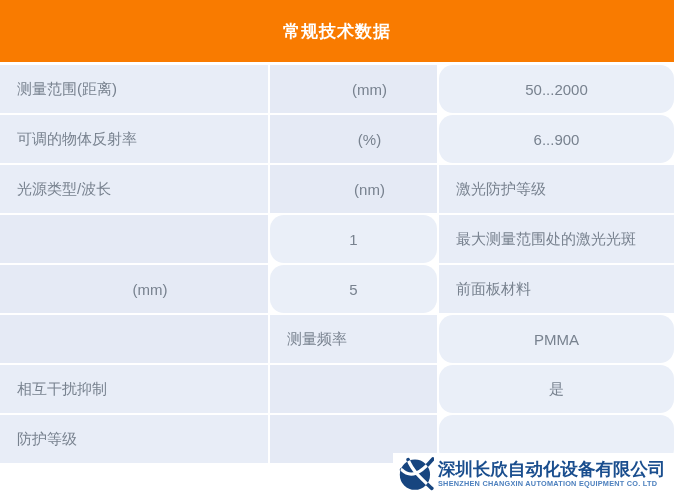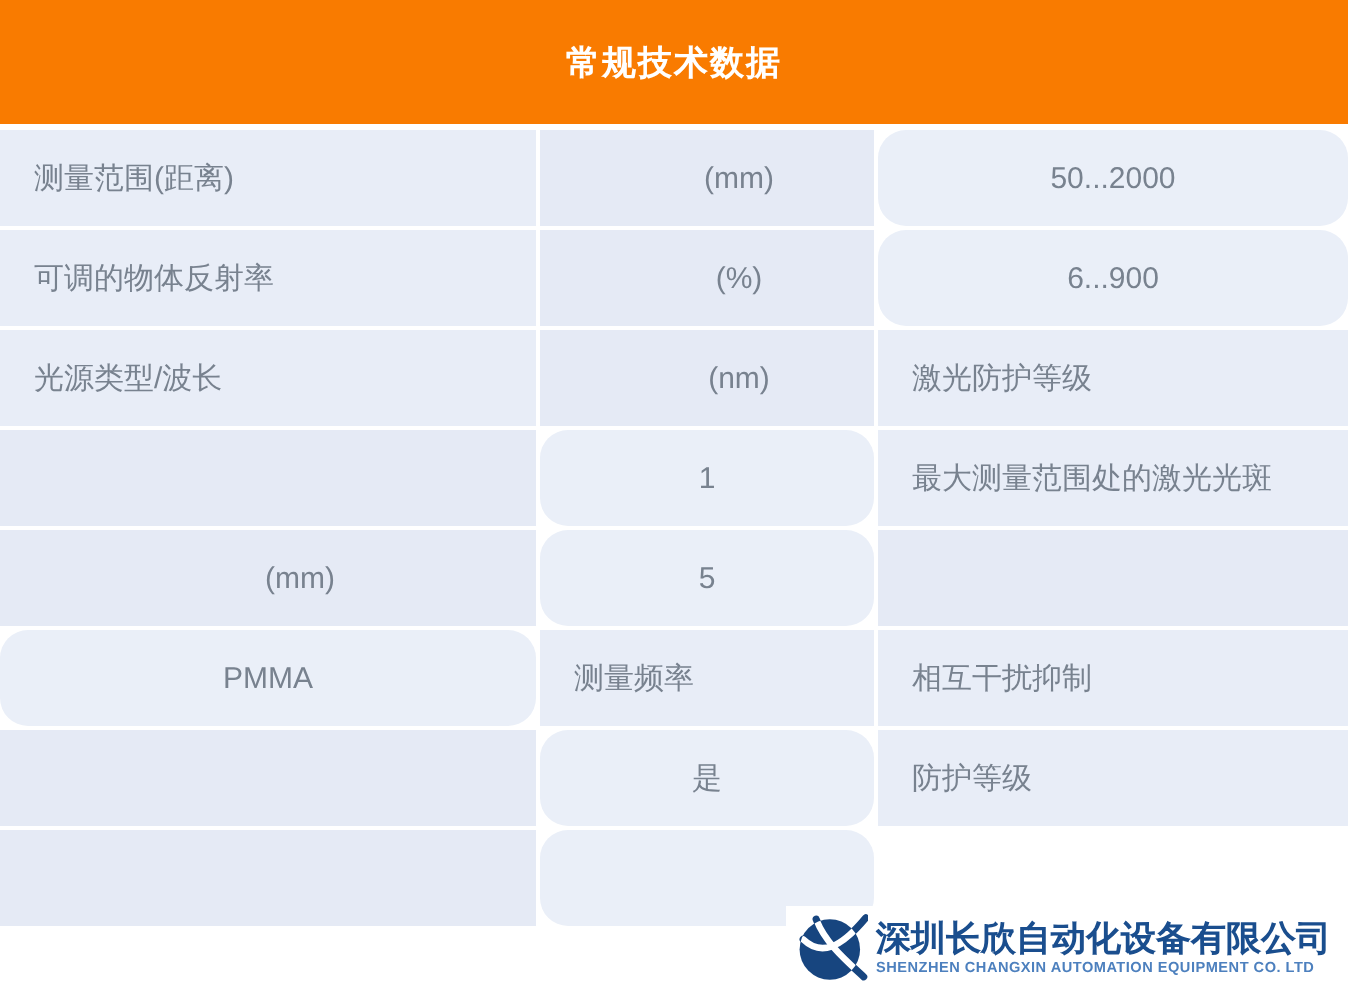--- a/index.html
+++ b/index.html
@@ -117,24 +117,25 @@
   <div class="cell unit">(nm)</div>
 
   <div class="cell label">激光防护等级</div>
   <div class="cell unit"></div>
   <div class="cell value">1</div>
 
   <div class="cell label">最大测量范围处的激光光斑</div>
   <div class="cell unit">(mm)</div>
   <div class="cell value">5</div>
 
+  <div class="cell label">前面板材料</div>
   <div class="cell unit"></div>
+  <div class="cell label">测量频率</div>
+
   <div class="cell value">PMMA</div>
-
-  <div class="cell label">测量频率</div>
 
   <div class="cell label">相互干扰抑制</div>
   <div class="cell unit"></div>
   <div class="cell value">是</div>
 
   <div class="cell label">防护等级</div>
   <div class="cell unit"></div>
   <div class="cell value"></div>
 </div>
 

